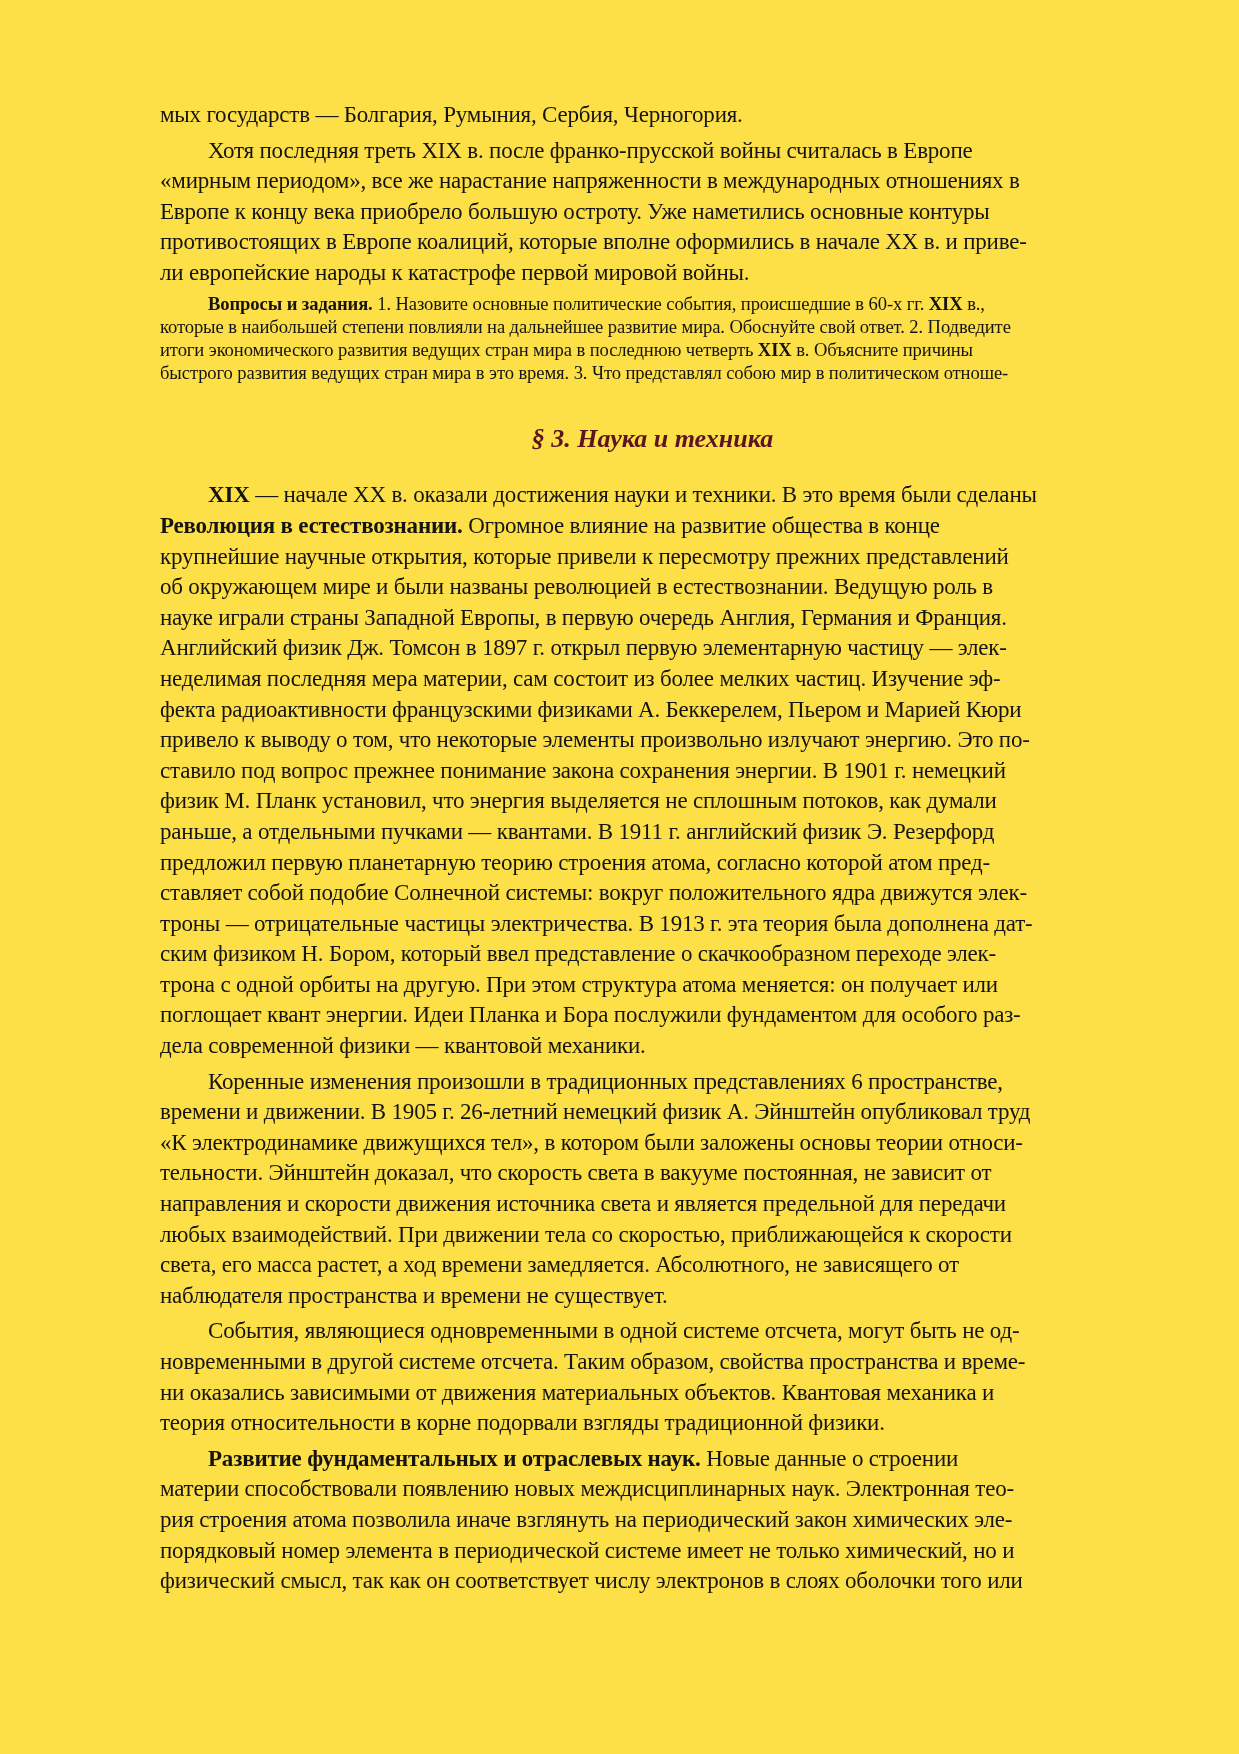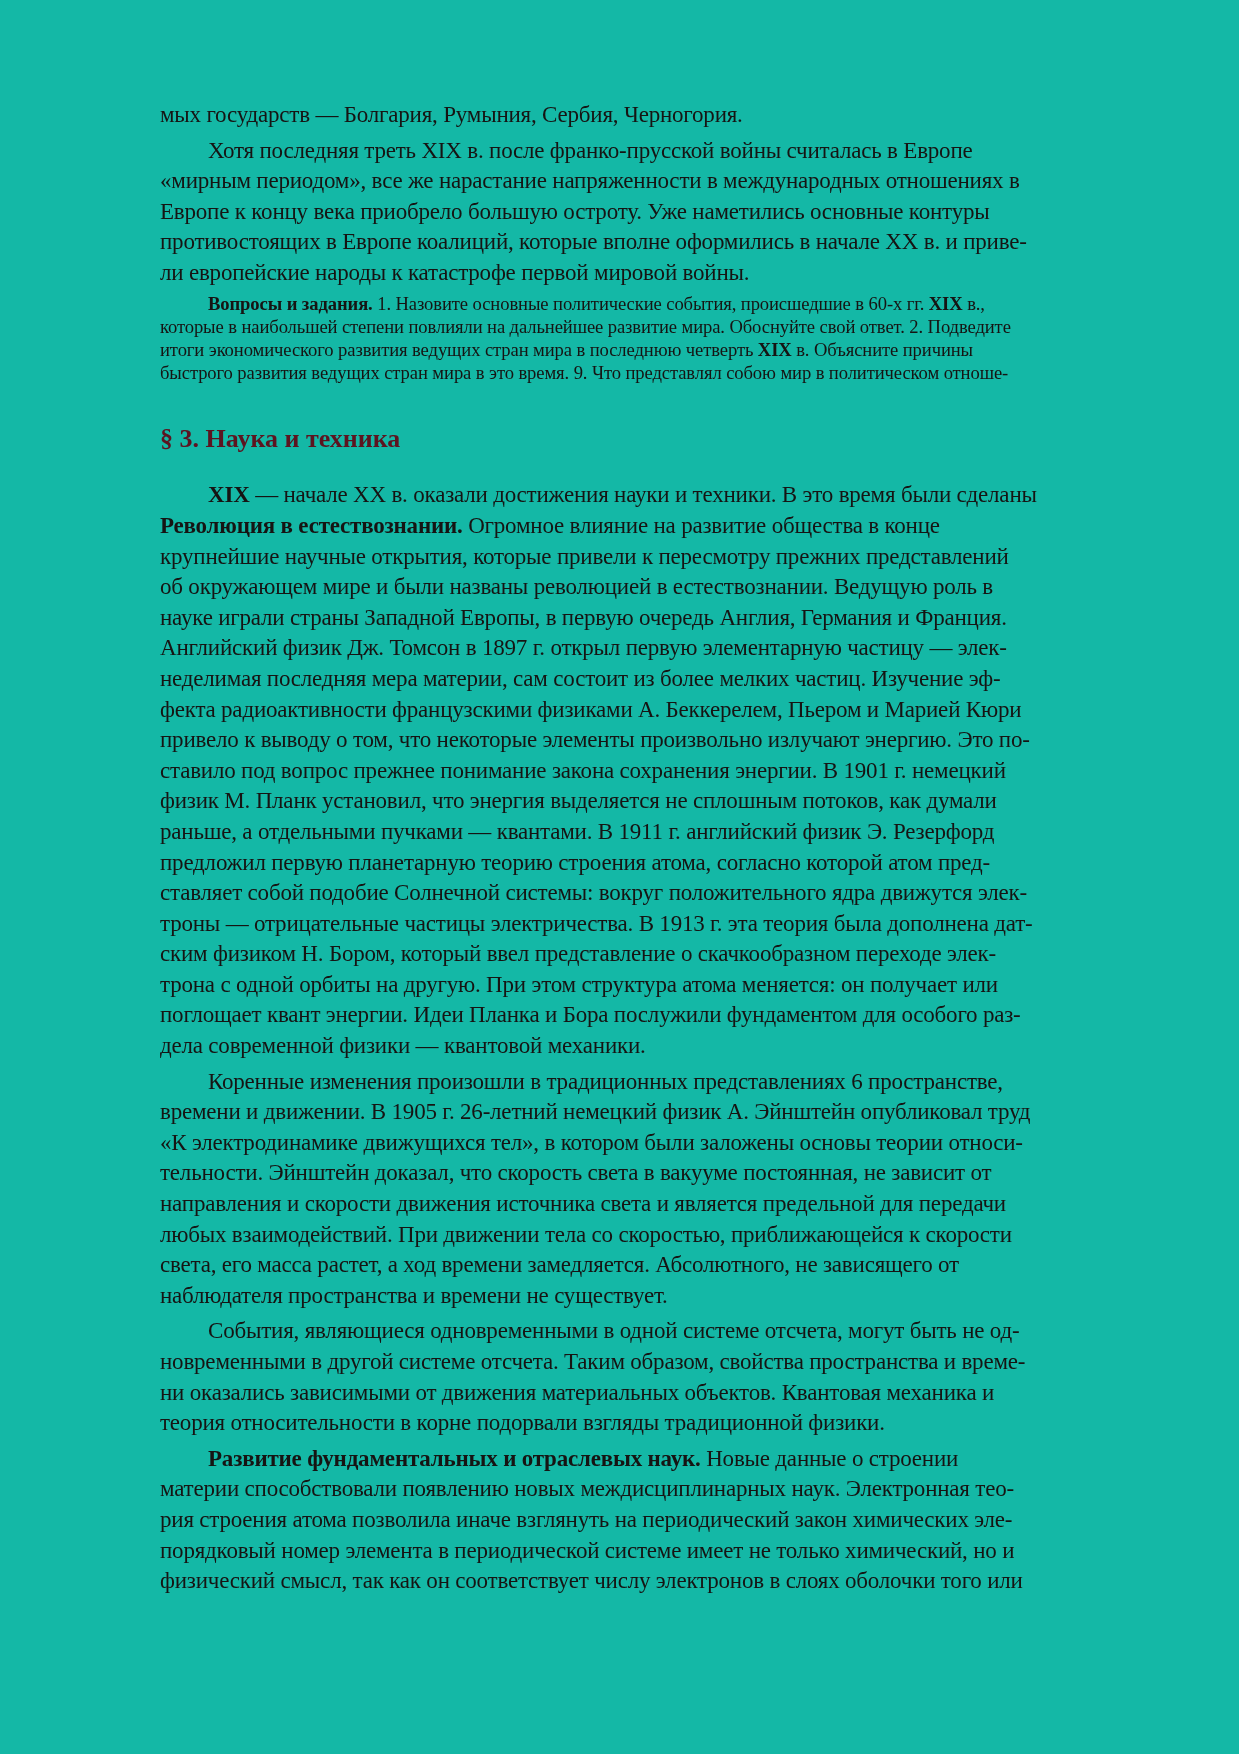--- a/index.html
+++ b/index.html
@@ -4,21 +4,21 @@
 <style>
   html, body {
     margin: 0;
     padding: 0;
     background: #ffffff;
   }
   .page {
     position: relative;
     width: 1239px;
     height: 1754px;
-    background: #14b8a6;
+    background: #fde047;
     overflow: hidden;
     font-family: "Liberation Serif", "DejaVu Serif", serif;
     color: #161413;
   }
   .content {
     position: absolute;
     left: 160px;
     top: 100px;
     width: 985px;
   }
@@ -33,22 +33,24 @@
     font-size: 18.6px;
     line-height: 23.2px;
     letter-spacing: -0.1px;
     margin-top: 3px;
   }
   .block.heading {
     font-size: 26px;
     line-height: 30px;
     font-weight: bold;
     color: #5c1420;
+    text-align: center;
     margin-top: 40px;
     margin-bottom: 26px;
+    font-style: italic;
   }
   .line {
     white-space: nowrap;
   }
   .block.indent .line:first-child { text-indent: 48px; }
   .bold { font-weight: bold; }
 </style>
 </head>
 <body>
 
@@ -61,21 +63,21 @@
         <div class="line"><span>Хотя последняя треть XIX в. после франко-прусской войны считалась в Европе</span></div>
         <div class="line"><span>«мирным периодом», все же нарастание напряженности в международных отношениях в</span></div>
         <div class="line"><span>Европе к концу века приобрело большую остроту. Уже наметились основные контуры</span></div>
         <div class="line"><span>противостоящих в Европе коалиций, которые вполне оформились в начале XX в. и приве-</span></div>
         <div class="line"><span>ли европейские народы к катастрофе первой мировой войны.</span></div>
       </div>
       <div class="block questions indent">
         <div class="line"><span class="bold">Вопросы и задания.</span><span> 1. Назовите основные политические события, происшедшие в 60-х гг. </span><span class="bold">XIX</span><span> в.,</span></div>
         <div class="line"><span>которые в наибольшей степени повлияли на дальнейшее развитие мира. Обоснуйте свой ответ. 2. Подведите</span></div>
         <div class="line"><span>итоги экономического развития ведущих стран мира в последнюю четверть </span><span class="bold">XIX</span><span> в. Объясните причины</span></div>
-        <div class="line"><span>быстрого развития ведущих стран мира в это время. 9. Что представлял собою мир в политическом отноше-</span></div>
+        <div class="line"><span>быстрого развития ведущих стран мира в это время. 3. Что представлял собою мир в политическом отноше-</span></div>
       </div>
       <div class="block heading">
         <div class="line"><span class="bold">§ 3. Наука и техника</span></div>
       </div>
       <div class="block body indent">
         <div class="line"><span class="bold">XIX</span><span> — начале XX в. оказали достижения науки и техники. В это время были сделаны</span></div>
         <div class="line"><span class="bold">Революция в естествознании.</span><span> Огромное влияние на развитие общества в конце</span></div>
         <div class="line"><span>крупнейшие научные открытия, которые привели к пересмотру прежних представлений</span></div>
         <div class="line"><span>об окружающем мире и были названы революцией в естествознании. Ведущую роль в</span></div>
         <div class="line"><span>науке играли страны Западной Европы, в первую очередь Англия, Германия и Франция.</span></div>

